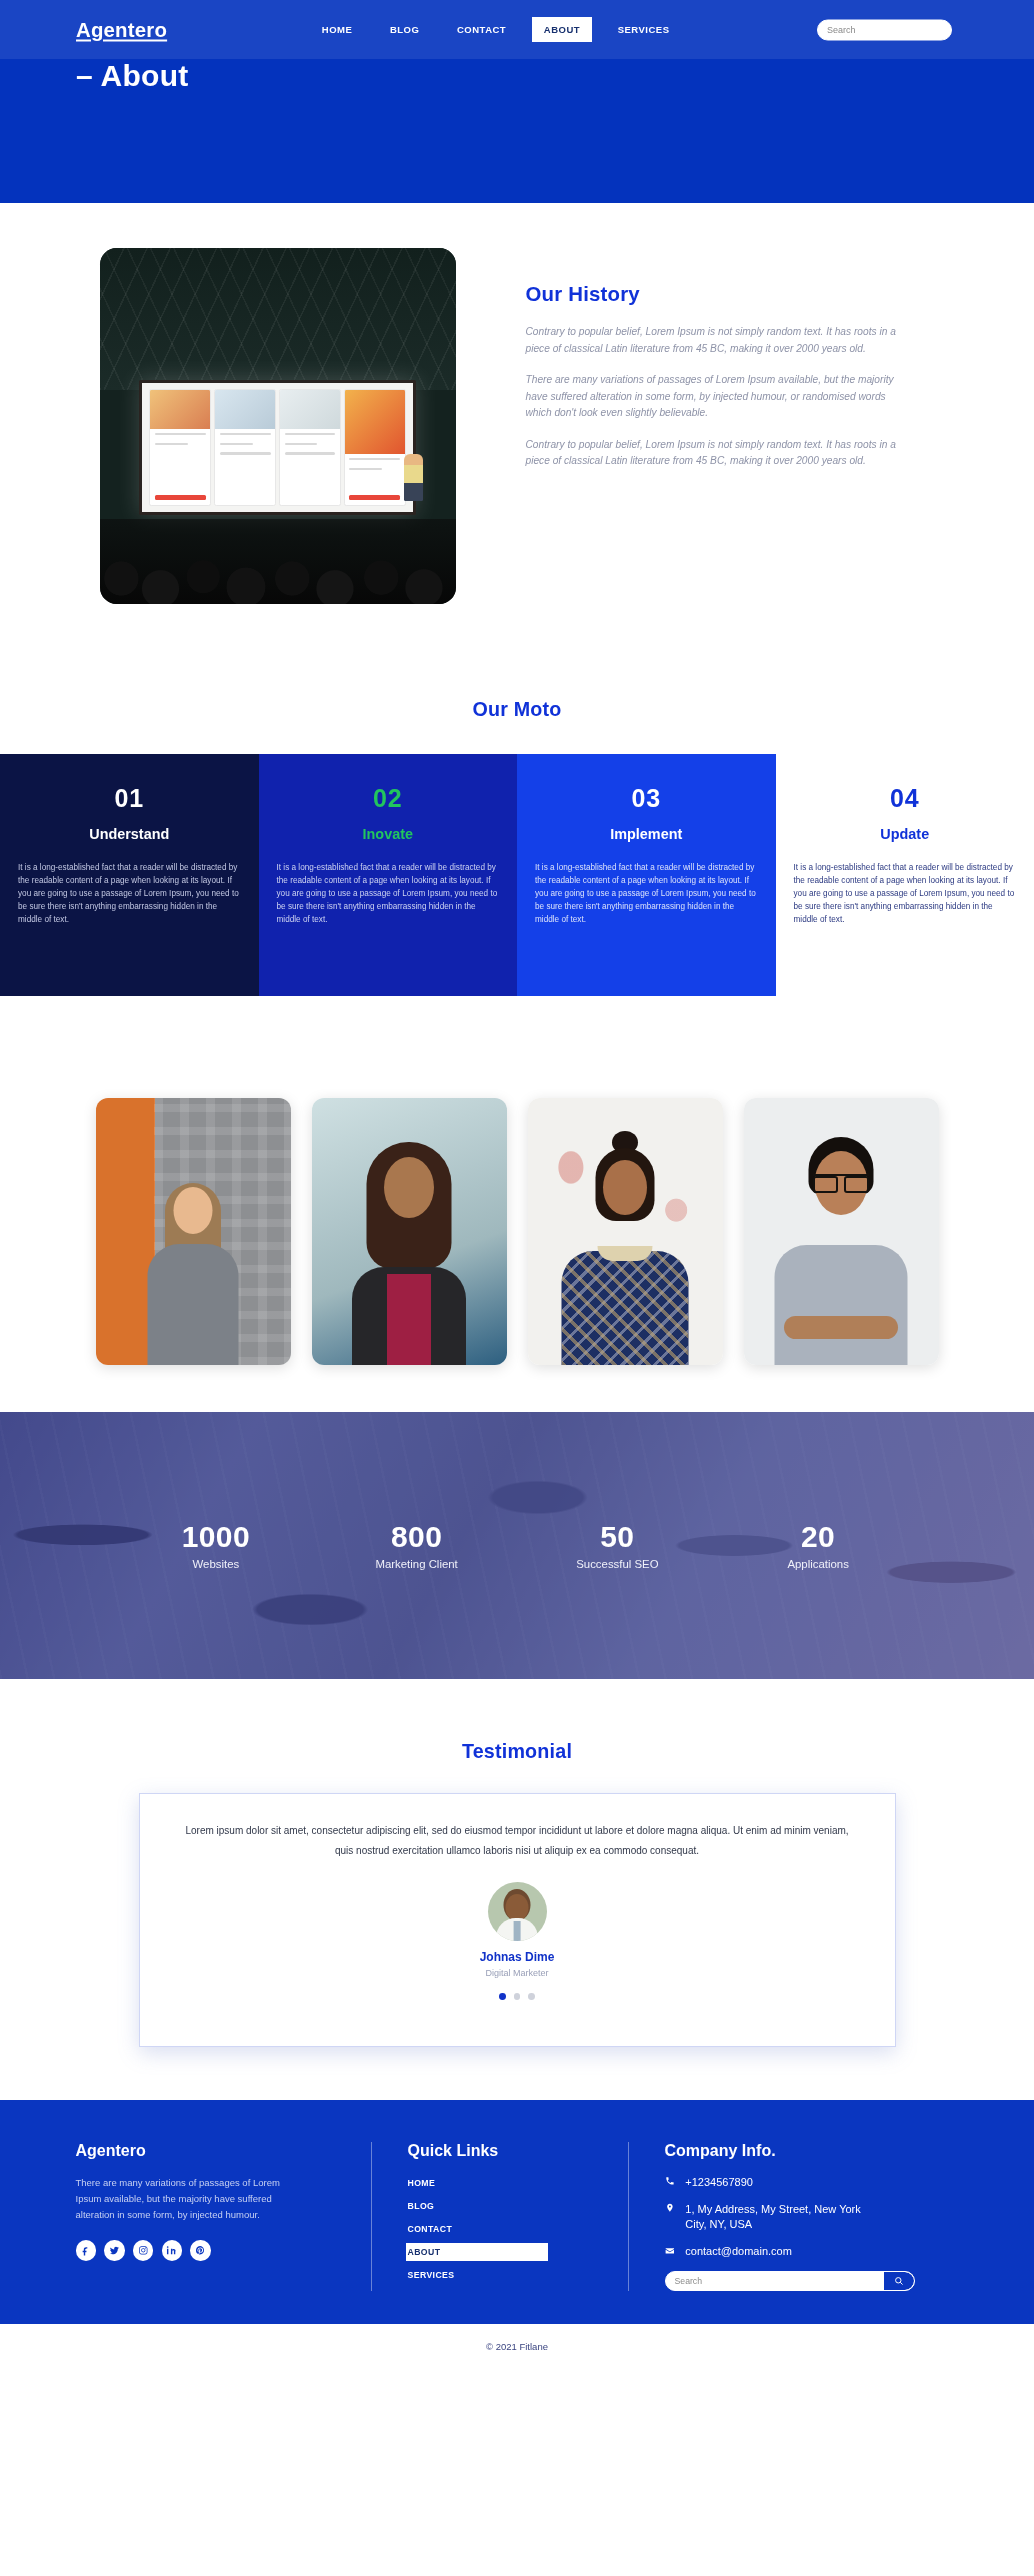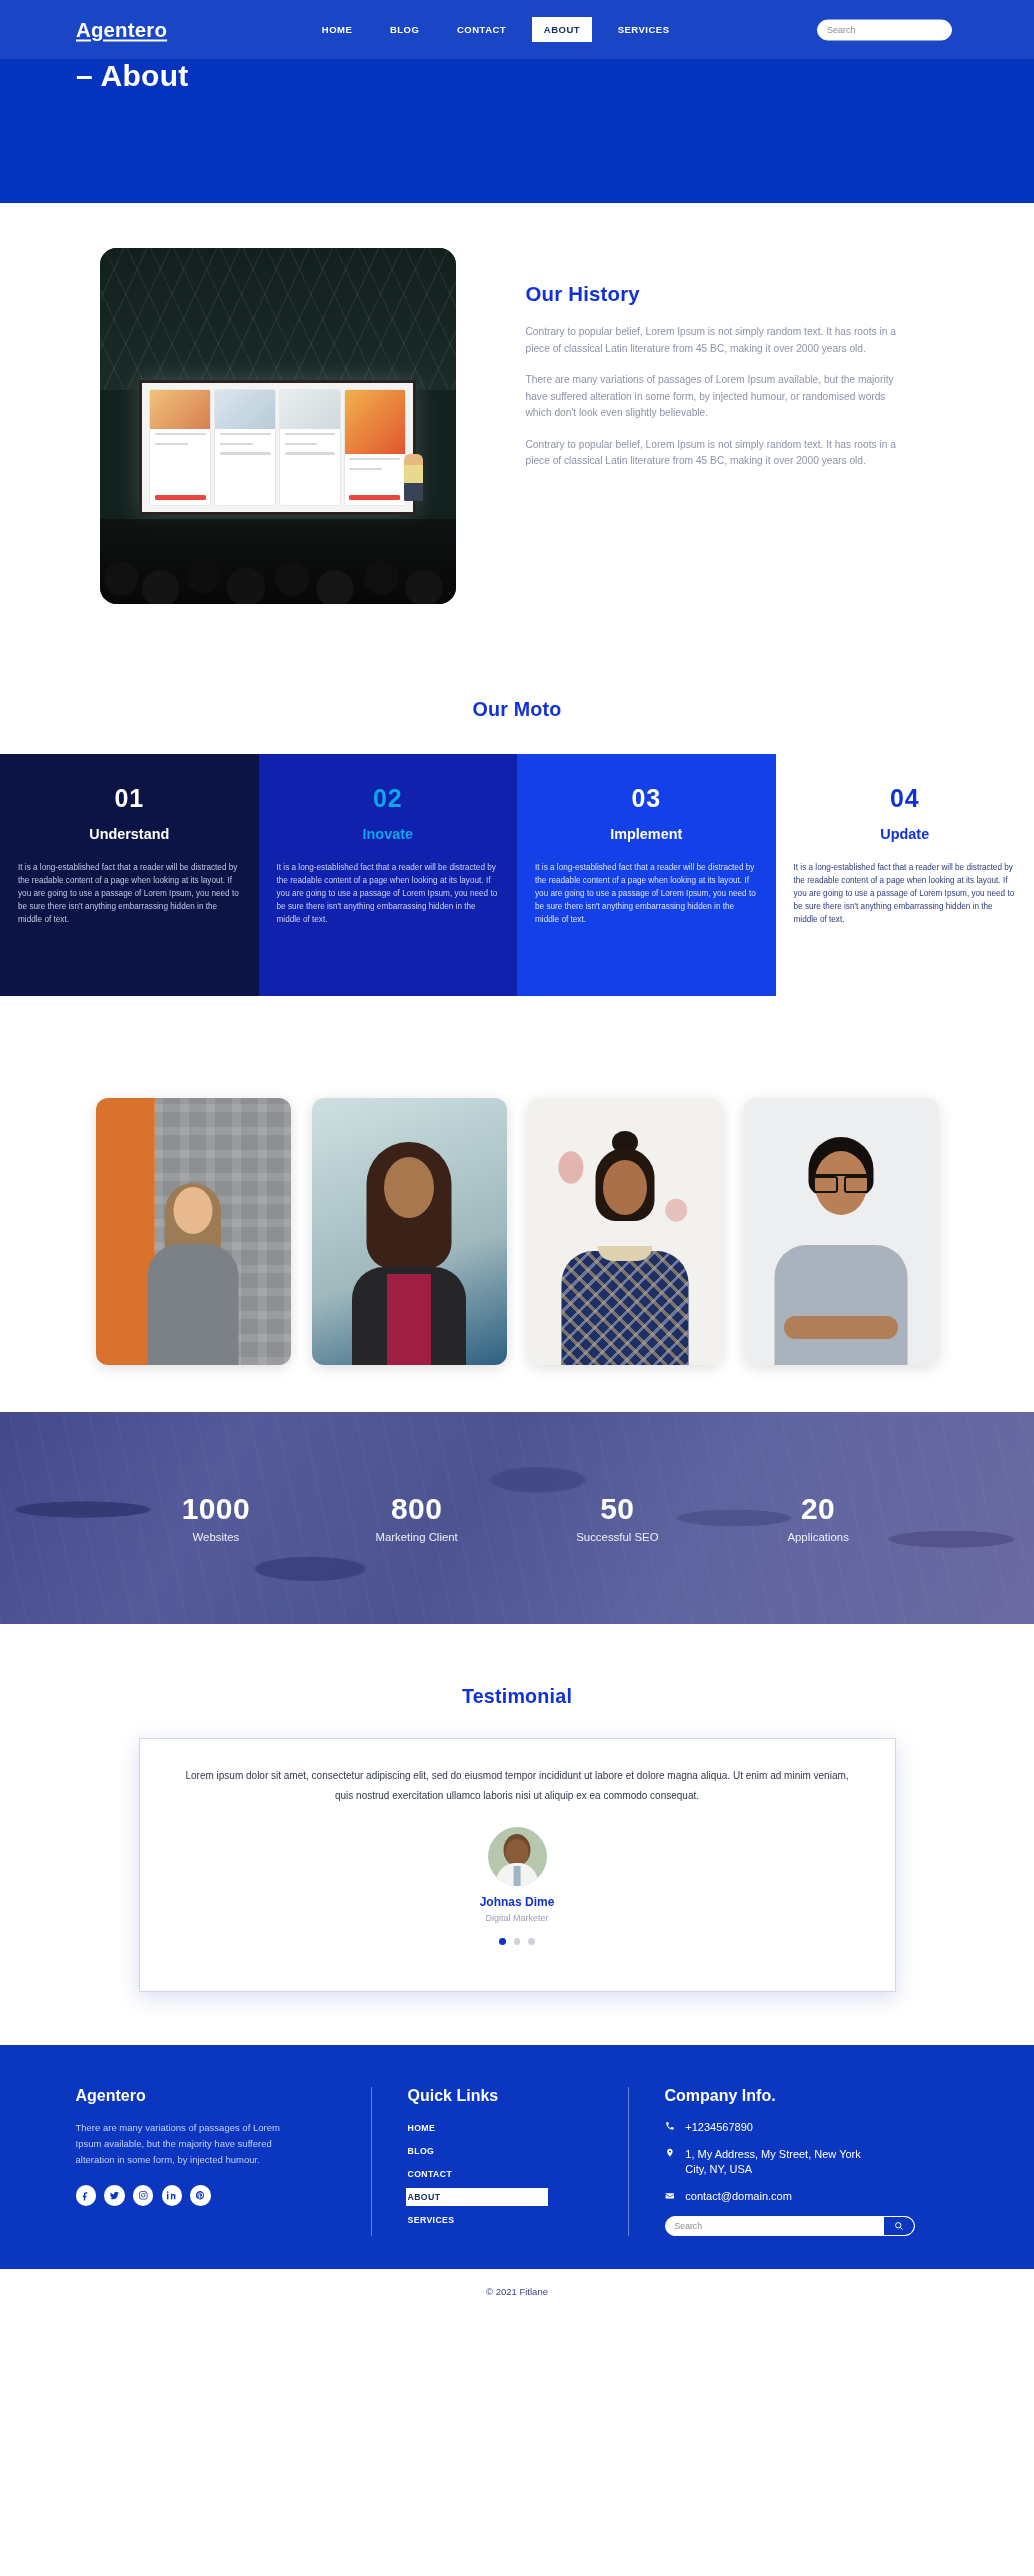--- a/index.html
+++ b/index.html
@@ -111,21 +111,21 @@
       radial-gradient(circle at 66% 82%, #151515 0 18px, transparent 19px),
       radial-gradient(circle at 79% 69%, #0f0f0f 0 16.7px, transparent 17.4px),
       radial-gradient(circle at 91% 81%, #131313 0 18px, transparent 19px),
       linear-gradient(180deg, rgba(10,10,10,.6), #070707);
   }
   .history-copy{flex:1;padding-left:70px;padding-top:35px;padding-right:6px;}
   .history-copy h2{
     color:#1032d8;font-size:20.4px;font-weight:bold;margin-bottom:18px;letter-spacing:0.2px;
   }
   .history-copy p{
-    color:#8e93a8;font-size:10.2px;line-height:1.62;margin-bottom:15px;max-width:379px;
+    color:#8e93a8;font-size:10.2px;line-height:1.62;margin-bottom:15px;max-width:379px;font-style:italic;
   }
 
   
   .sec-title{
     text-align:center;color:#1032d8;font-size:19.7px;font-weight:bold;letter-spacing:0.2px;
   }
 
   
   .moto-wrap{padding-top:10.6px;}
   .moto-cards{margin-top:33px;display:flex;width:100%;}
@@ -136,21 +136,21 @@
     text-align:center;font-size:25px;font-weight:bold;margin-bottom:13.6px;letter-spacing:0.8px;
   }
   .moto-card .nm{
     text-align:center;font-size:14.4px;font-weight:700;margin-bottom:19.7px;
   }
   .moto-card .bd{font-size:8.2px;line-height:1.58;}
   .moto-card.c1{background:#0b1445;}
   .moto-card.c1 .num,.moto-card.c1 .nm{color:#ffffff;}
   .moto-card.c1 .bd{color:#c3c8e3;}
   .moto-card.c2{background:#1022ad;}
-  .moto-card.c2 .num,.moto-card.c2 .nm{color:#0ea5e9;text-align:center;}
+  .moto-card.c2 .num,.moto-card.c2 .nm{color:#22c55e;text-align:center;}
   .moto-card.c2 .bd{color:#cdd3f2;}
   .moto-card.c3{background:#1440e8;}
   .moto-card.c3 .num,.moto-card.c3 .nm{color:#ffffff;}
   .moto-card.c3 .bd{color:#dbe2fb;}
   .moto-card.c4{background:#ffffff;}
   .moto-card.c4 .num,.moto-card.c4 .nm{color:#1032d8;}
   .moto-card.c4 .bd{color:#2c3a82;}
 
   
   .team-wrap{padding-top:70px;}
@@ -210,21 +210,21 @@
     border-top:2.3px solid #15120f;}
   .t4 .glass:before,.t4 .glass:after{content:"";position:absolute;top:0;width:21px;height:13px;
     border:2.3px solid #15120f;border-radius:3px;}
   .t4 .glass:before{left:0;} .t4 .glass:after{right:0;}
   .t4 .body{width:133px;height:120px;bottom:0;background:#aab2bd;}
   .t4 .arms{position:absolute;left:50%;transform:translateX(-50%);bottom:26px;width:114px;height:23px;
     background:#b07f58;border-radius:12px;}
 
   
   .stats{
-    margin-top:47px;width:100%;height:212px;position:relative;overflow:hidden;
+    margin-top:47px;width:100%;height:267px;position:relative;overflow:hidden;
     display:flex;align-items:center;justify-content:center;
   }
   .stats .photo{position:absolute;inset:0;
     background:
       linear-gradient(120deg,#5b5f8c 0%,#7a7fa6 22%,#6e7296 45%,#8d90b2 66%,#a69cb6 100%);
   }
   .stats .photo:after{content:"";position:absolute;inset:0;
     background:
       radial-gradient(ellipse at 8% 46%, #3d3f5e 0 65px, transparent 70px),
       radial-gradient(ellipse at 30% 74%, #4b4e70 0 53px, transparent 58px),

